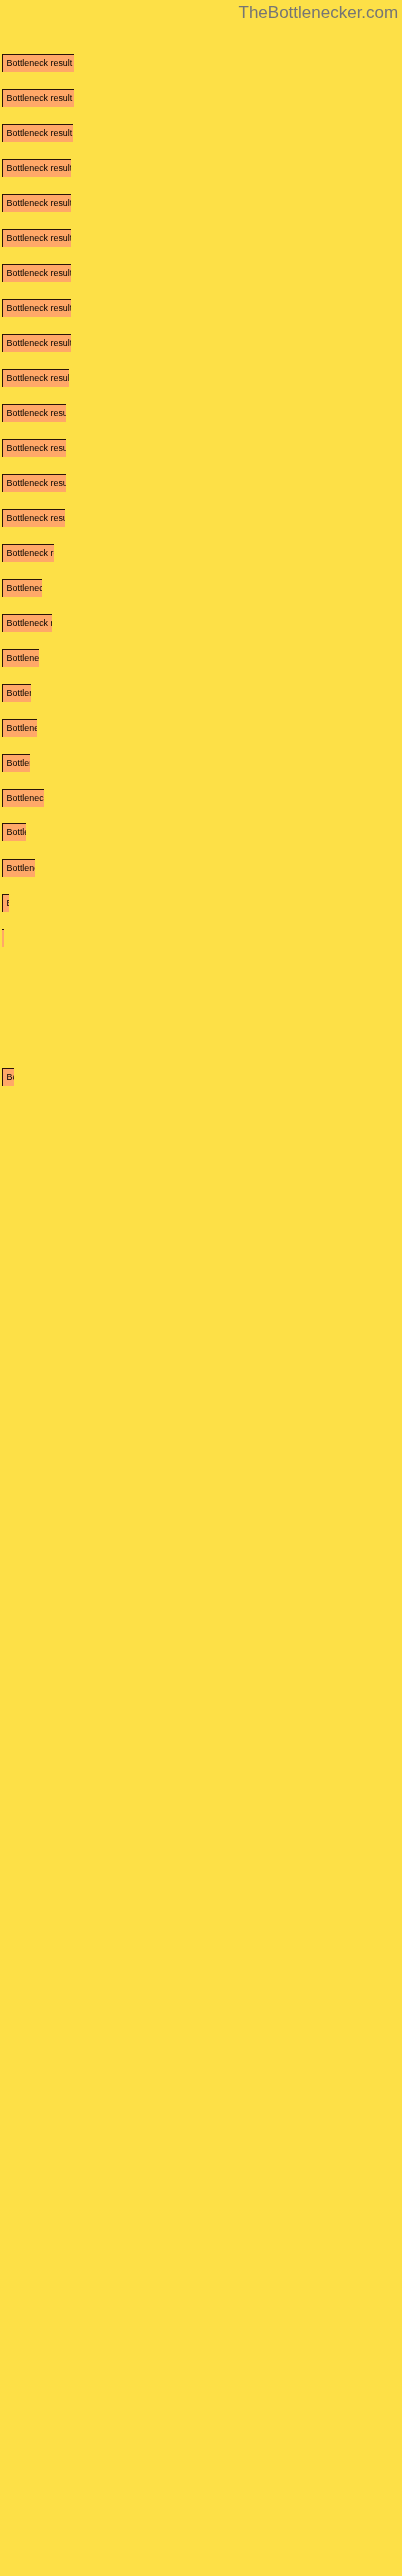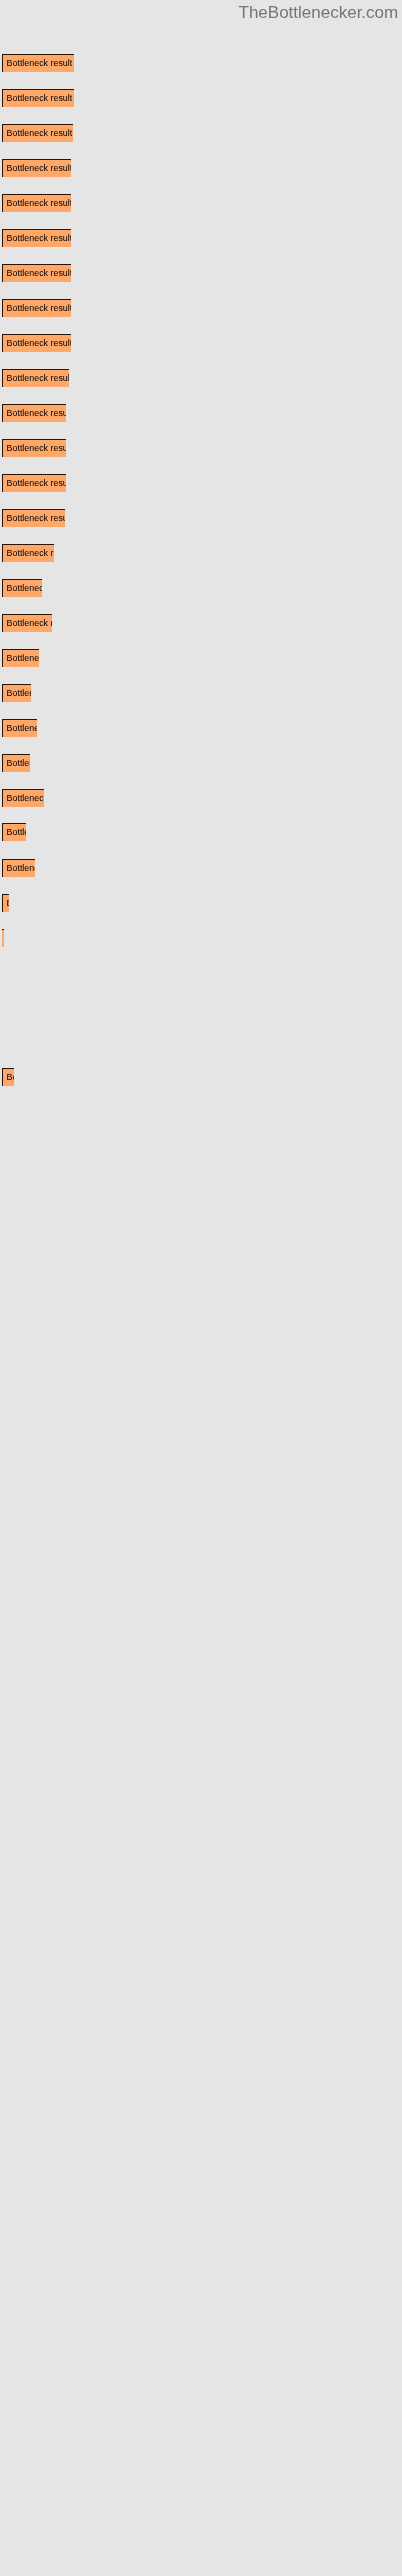--- a/index.html
+++ b/index.html
@@ -8,21 +8,21 @@
     padding: 0;
     background: #000000;
   }
   body {
     font-family: "Liberation Sans", sans-serif;
   }
   #chart-root {
     position: relative;
     width: 403px;
     height: 2576px;
-    background: #e5e5e5;
+    background: #fde047;
     overflow: hidden;
   }
   #chart-title {
     position: absolute;
     top: 1.6px;
     right: 4.8px;
     font-family: "Liberation Sans", sans-serif;
     font-size: 17px;
     line-height: 21px;
     color: #757575;

